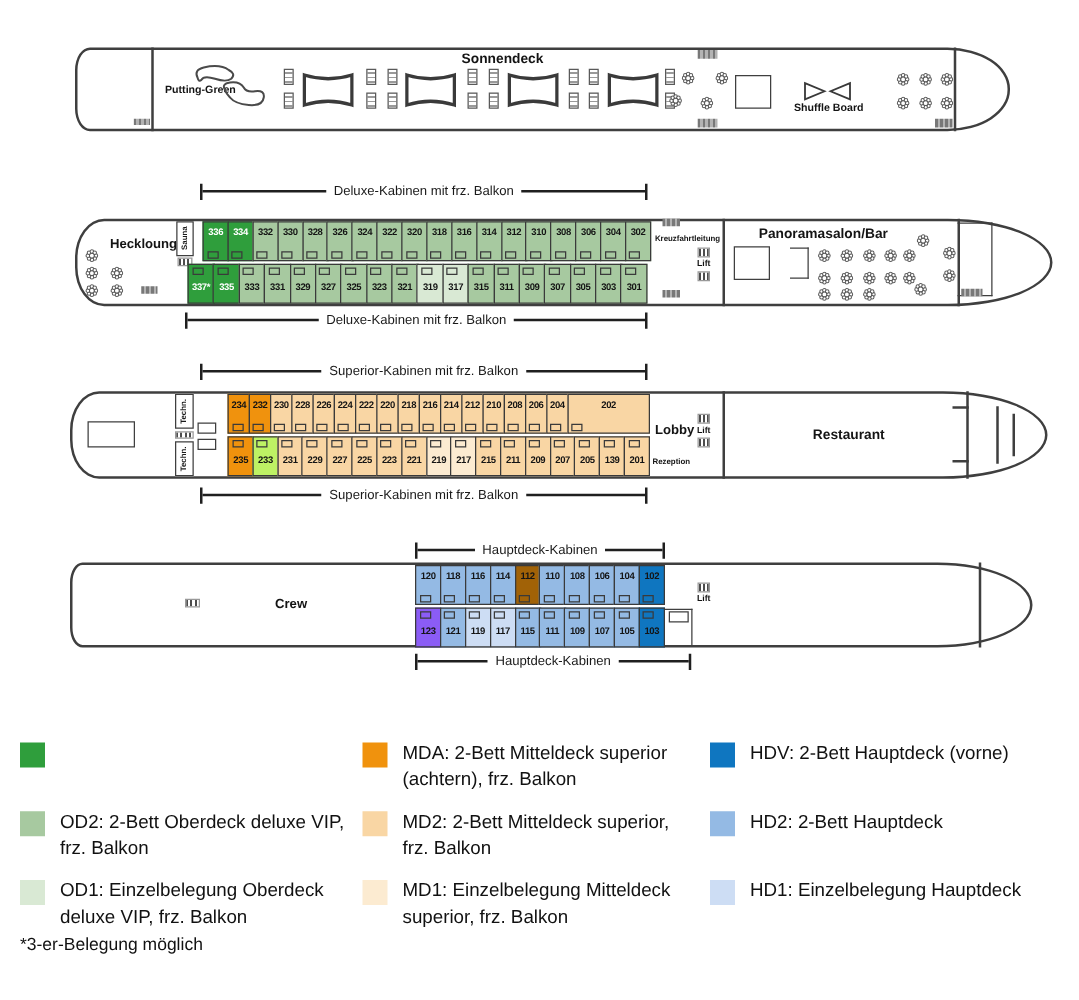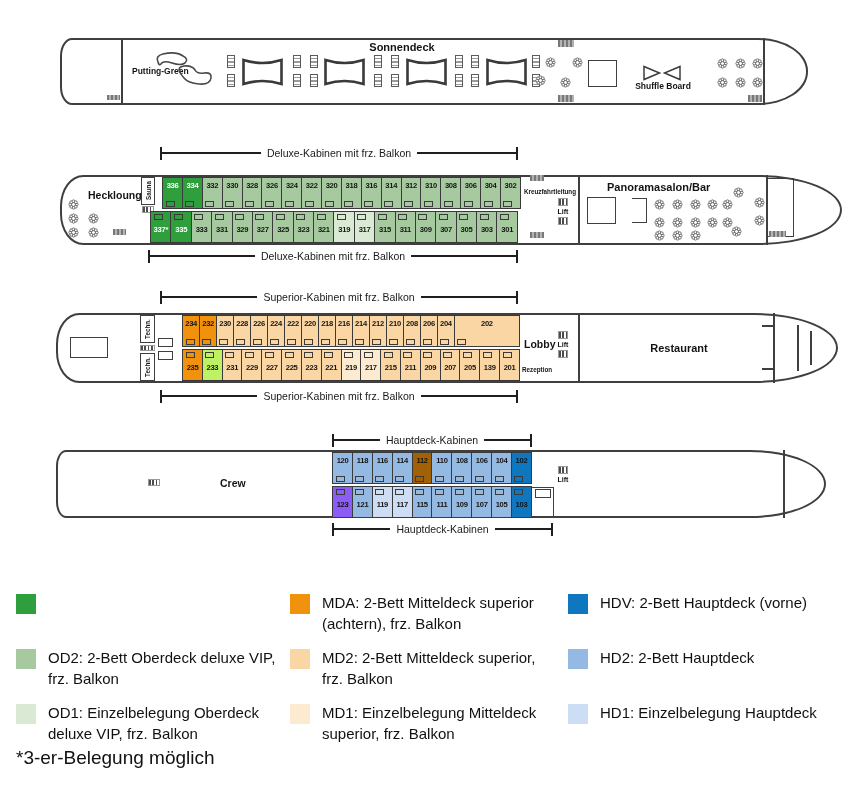--- a/index.html
+++ b/index.html
@@ -38,21 +38,21 @@
 .awning{position:absolute}
 .box{position:absolute;border:1.6px solid #3f3f3f;background:#fff}
 .noleft{border-left:none}
 .vtext{writing-mode:vertical-rl;transform:rotate(180deg);display:flex;align-items:center;justify-content:center;font-weight:bold;font-size:6.3px}
 .terrace{position:absolute;border:1.6px solid #3f3f3f;border-left:none}
 .room-bow{position:absolute;border-top:1.6px solid #3f3f3f;border-right:1.6px solid #3f3f3f}
 .legend-col{position:absolute;width:266px}
 .legend-item{display:flex;gap:12px;min-height:42px;margin-bottom:13px}
 .swatch{flex:0 0 20px;width:20px;height:20px;margin-top:2px}
 .legend-text{font-size:15px;line-height:21px;color:#111}
-.note{position:absolute;font-size:19px;color:#111}
+.note{position:absolute;font-size:14px;color:#111}
 svg{display:block}
 </style>
 </head>
 <body>
 
 <div class="plan">
 
   <div class="hull d1">
     <div class="lbl s11 ctr" style="left:280px;top:1px;width:120px">Sonnendeck</div>
     <div class="vline" style="left:59px"></div>

